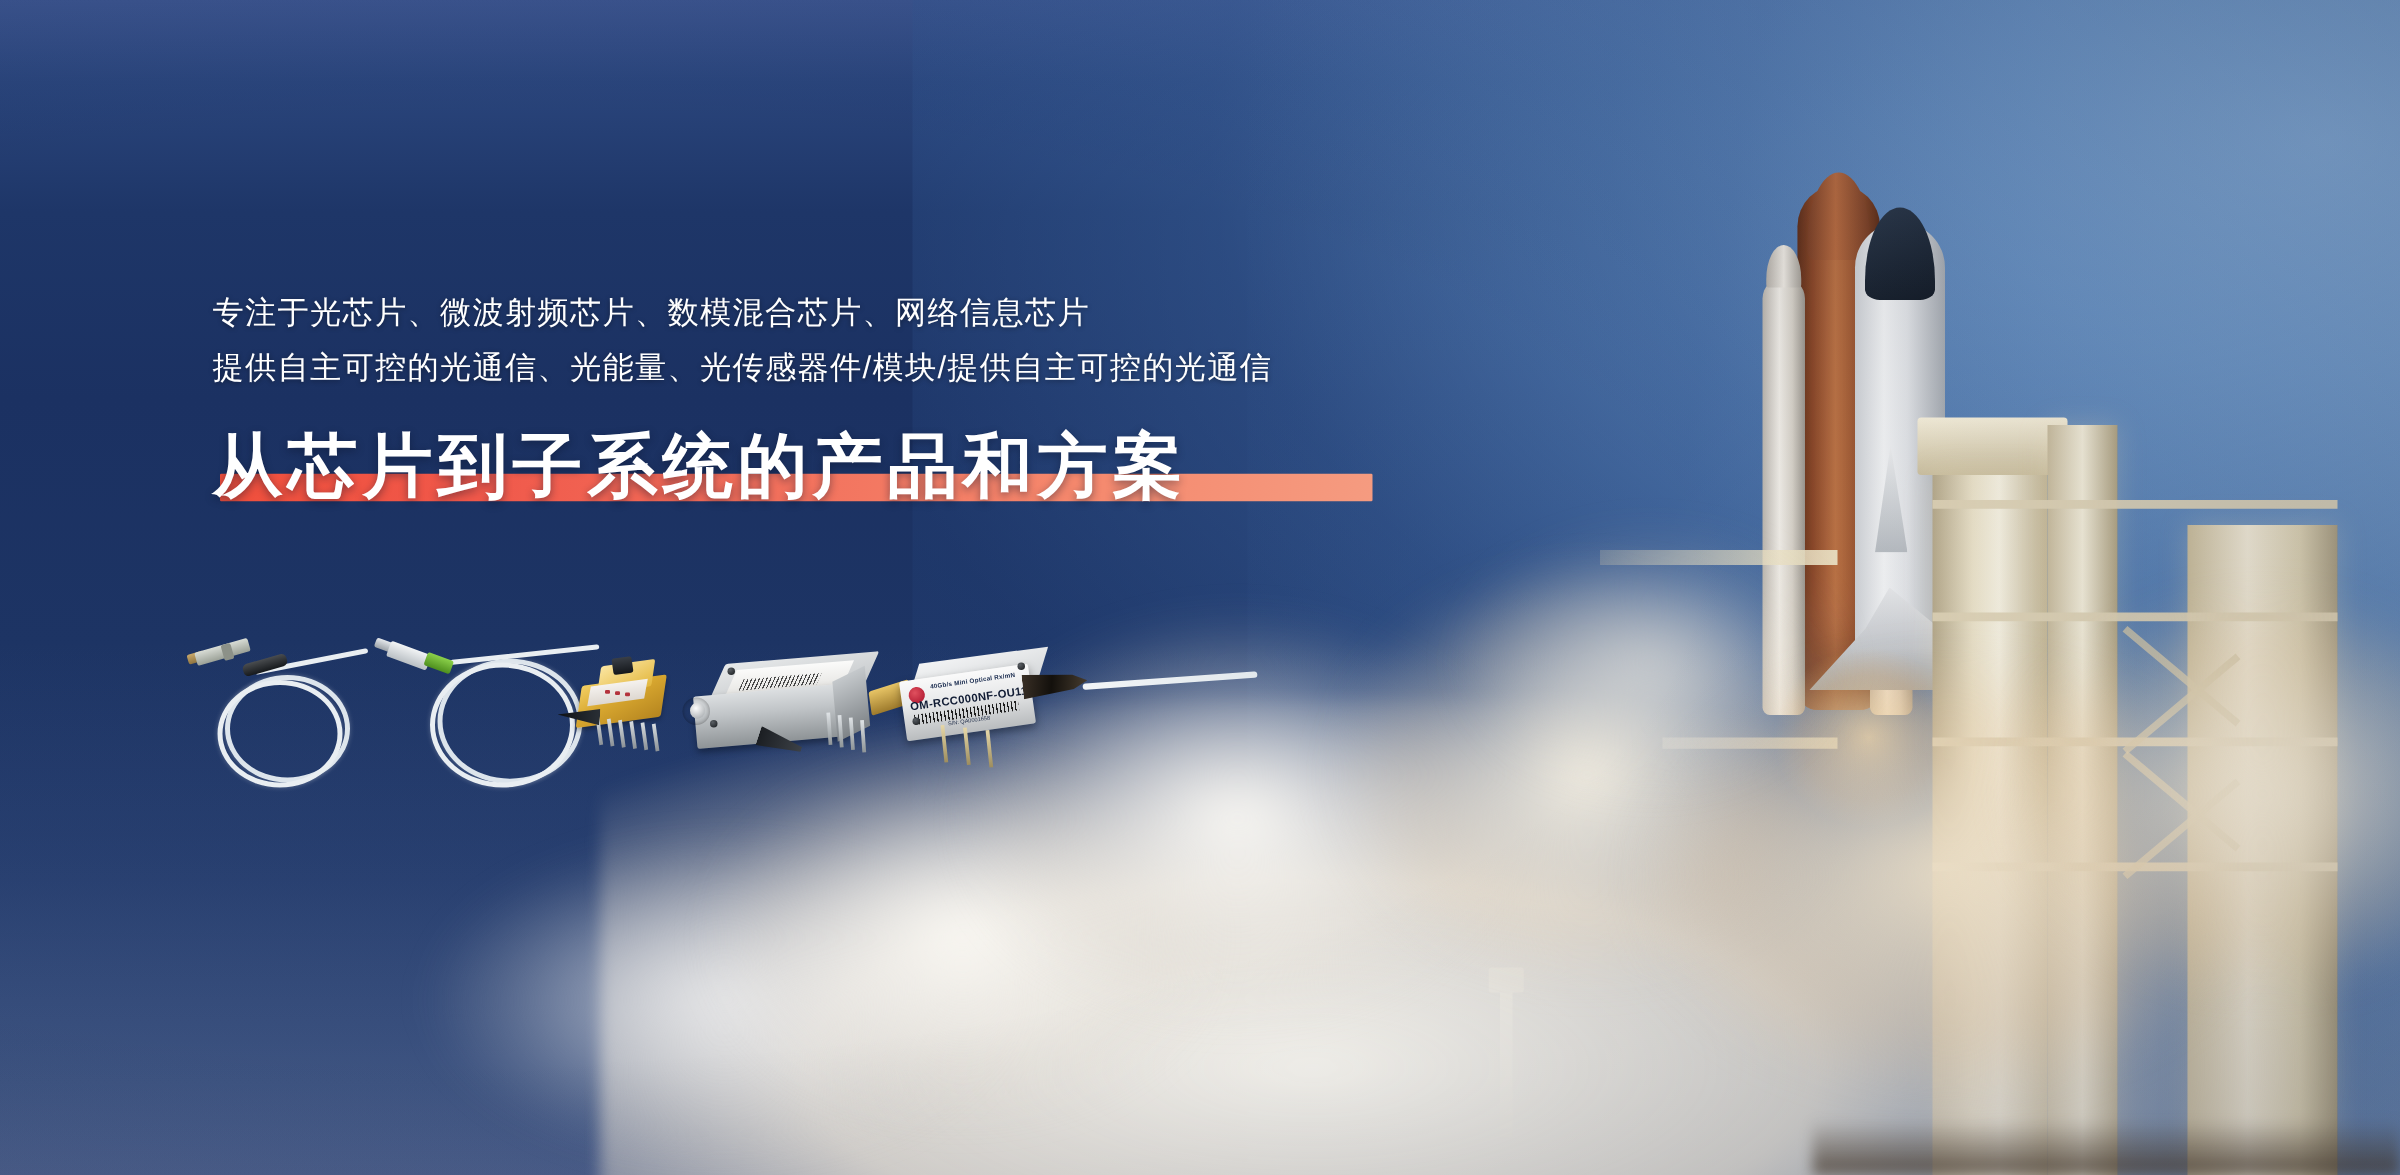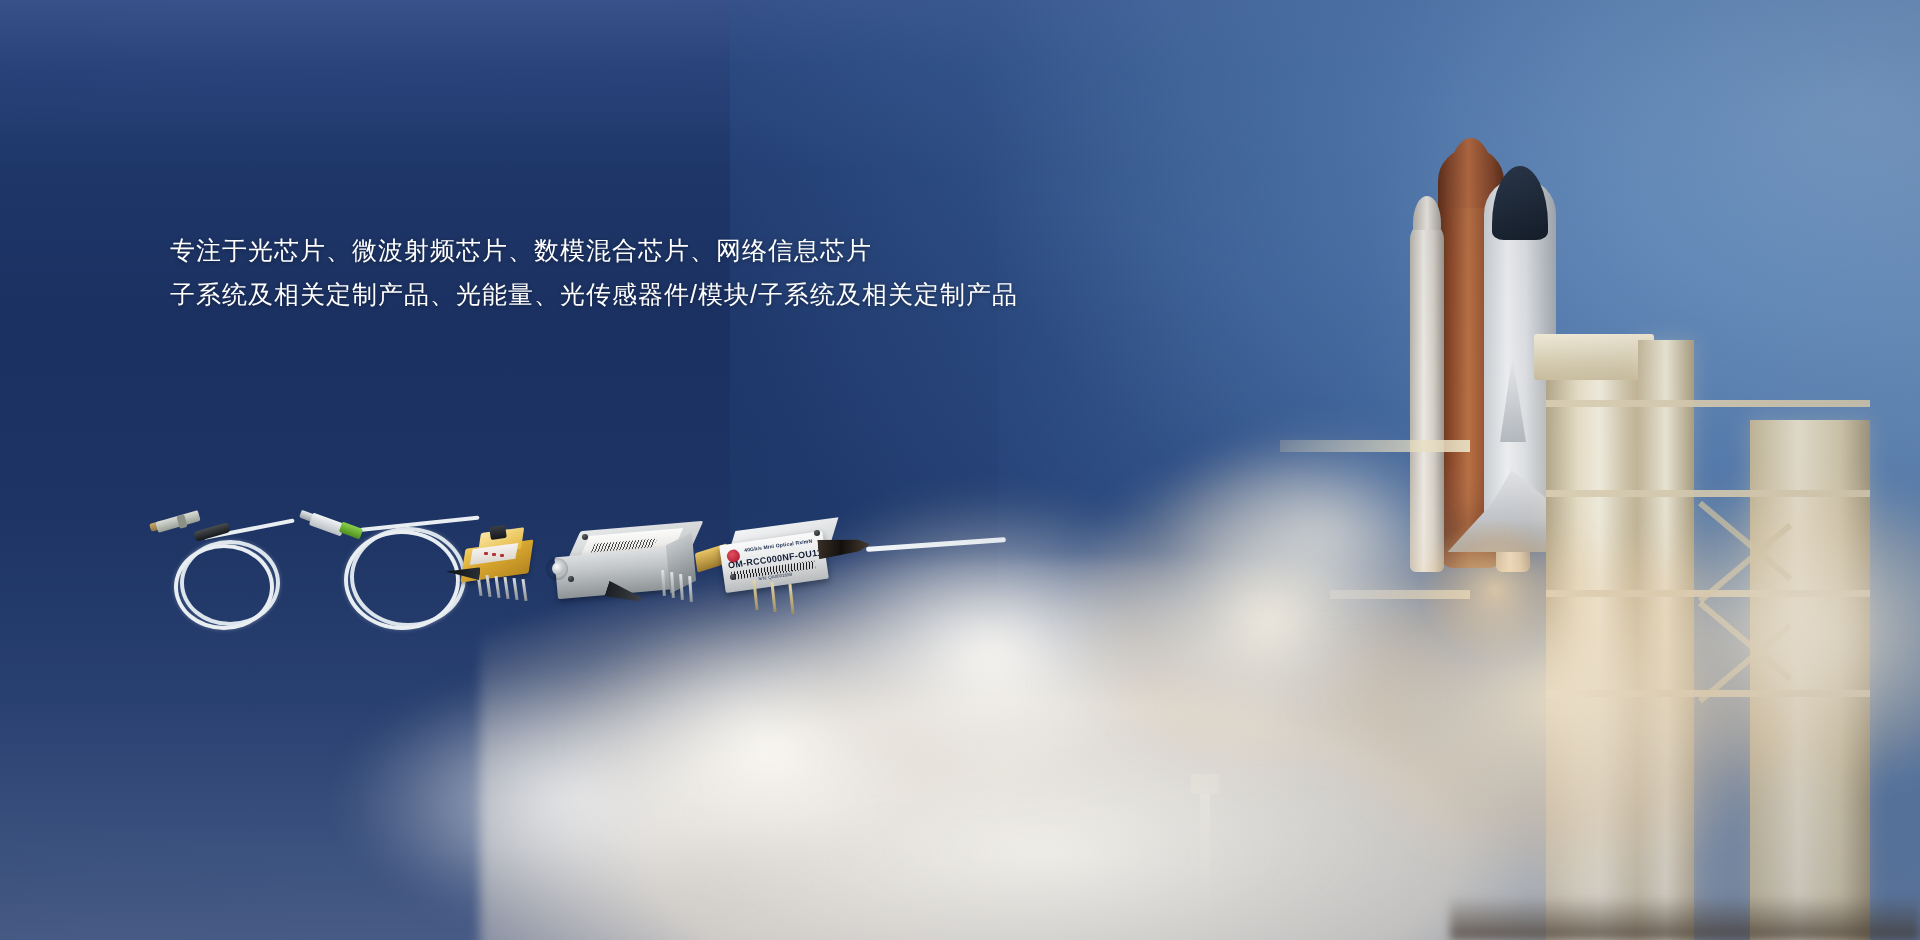--- a/index.html
+++ b/index.html
@@ -558,22 +558,26 @@
     <div class="smoke s4"></div>
     <div class="smoke s5"></div>
     <div class="smoke s7"></div>
     <div class="ground-dark"></div>
   </div>
 
   <div class="vignette"></div>
 
   <div class="copy">
     <div class="sub-line">专注于光芯片、微波射频芯片、数模混合芯片、网络信息芯片</div>
-    <div class="sub-line">子系统及相关定制产品、光能量、光传感器件/模块/子系统及相关定制产品</div>
-
+    <div class="sub-line">提供自主可控的光通信、光能量、光传感器件/模块/提供自主可控的光通信</div>
+
+    <div class="headline-wrap">
+      <div class="headline-bar"></div>
+      <div class="headline">从芯片到子系统的产品和方案</div>
+    </div>
   </div>
 
   <div class="products">
 
     <div class="prod p1">
       <div class="coil b"></div>
       <div class="coil"></div>
       <div class="fiber f1"></div>
       <div class="connector c-tip"></div>
       <div class="connector c-body"></div>

